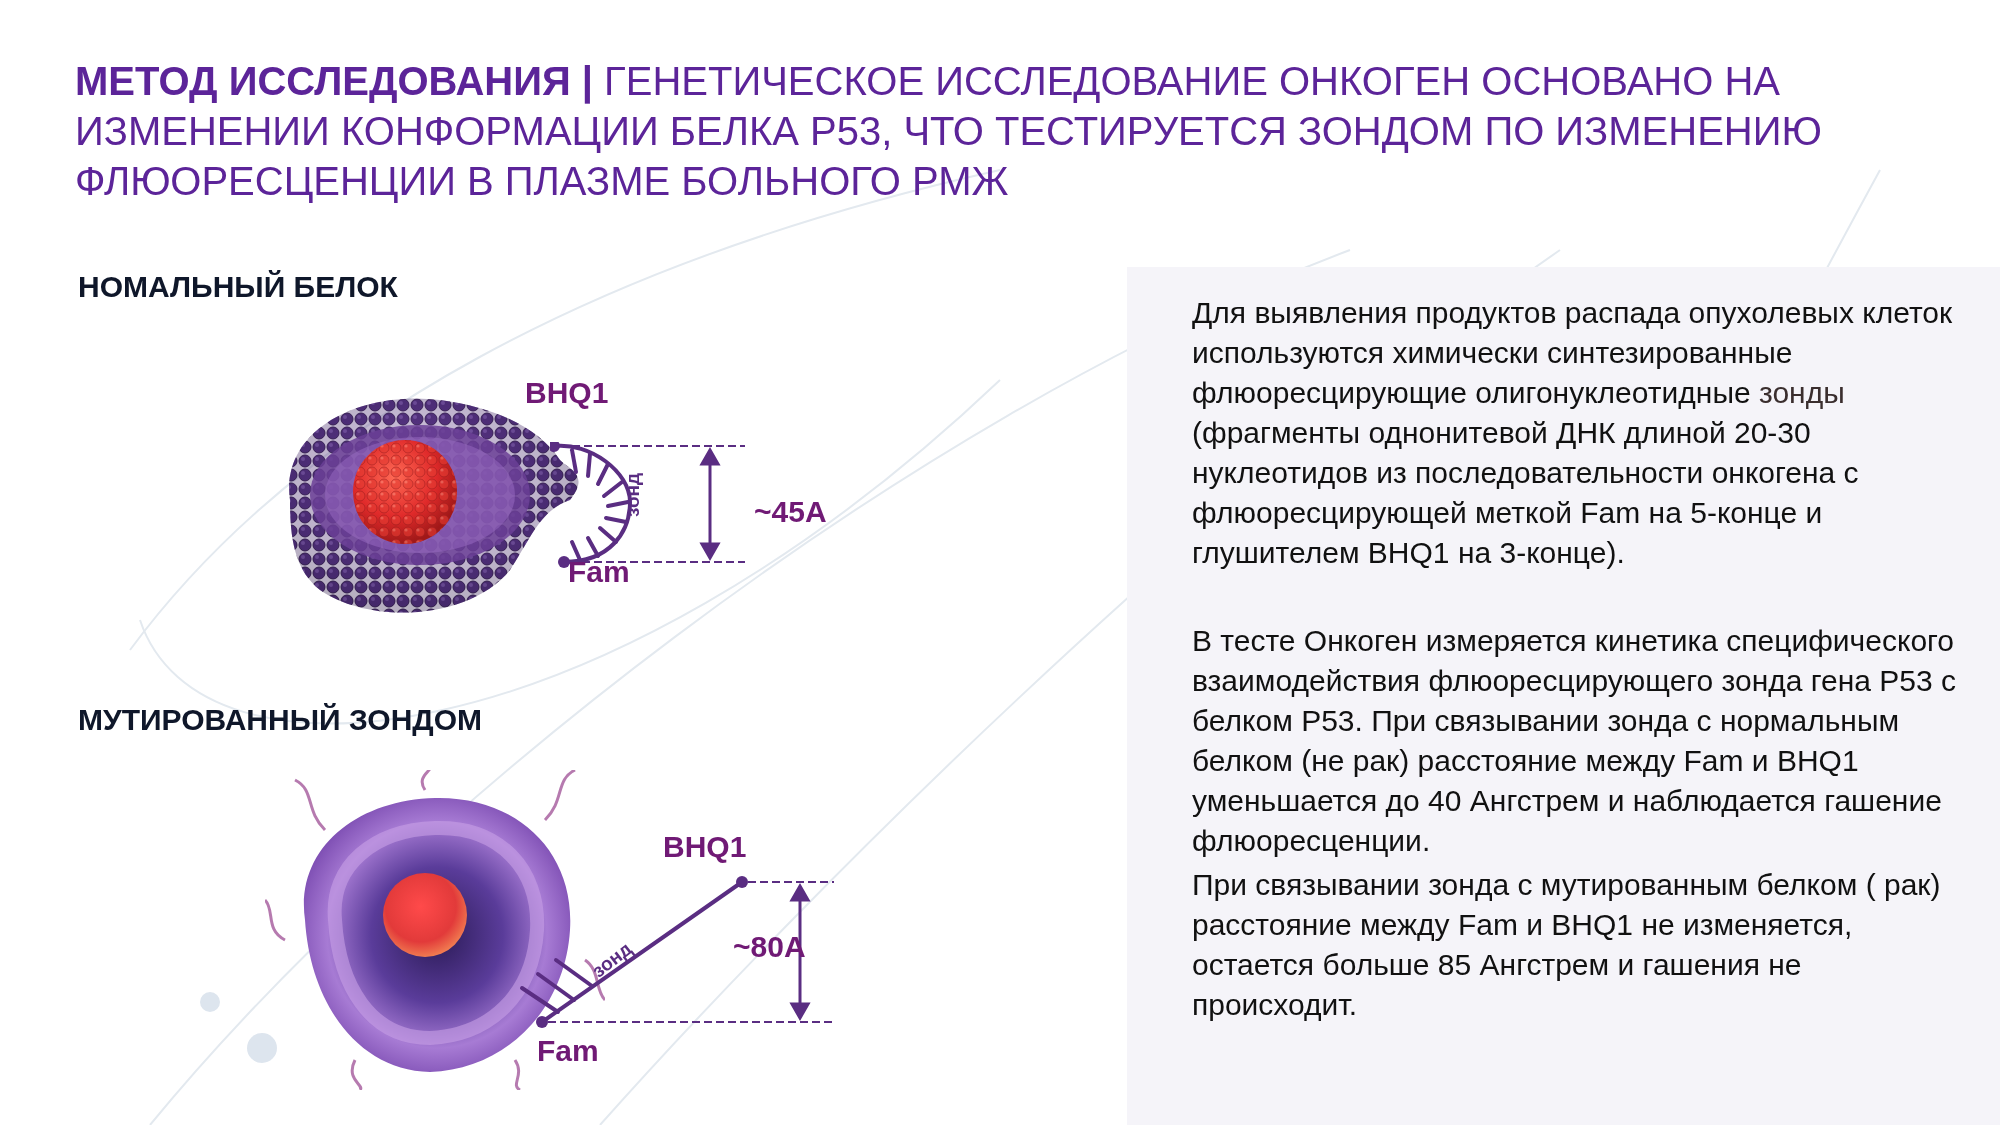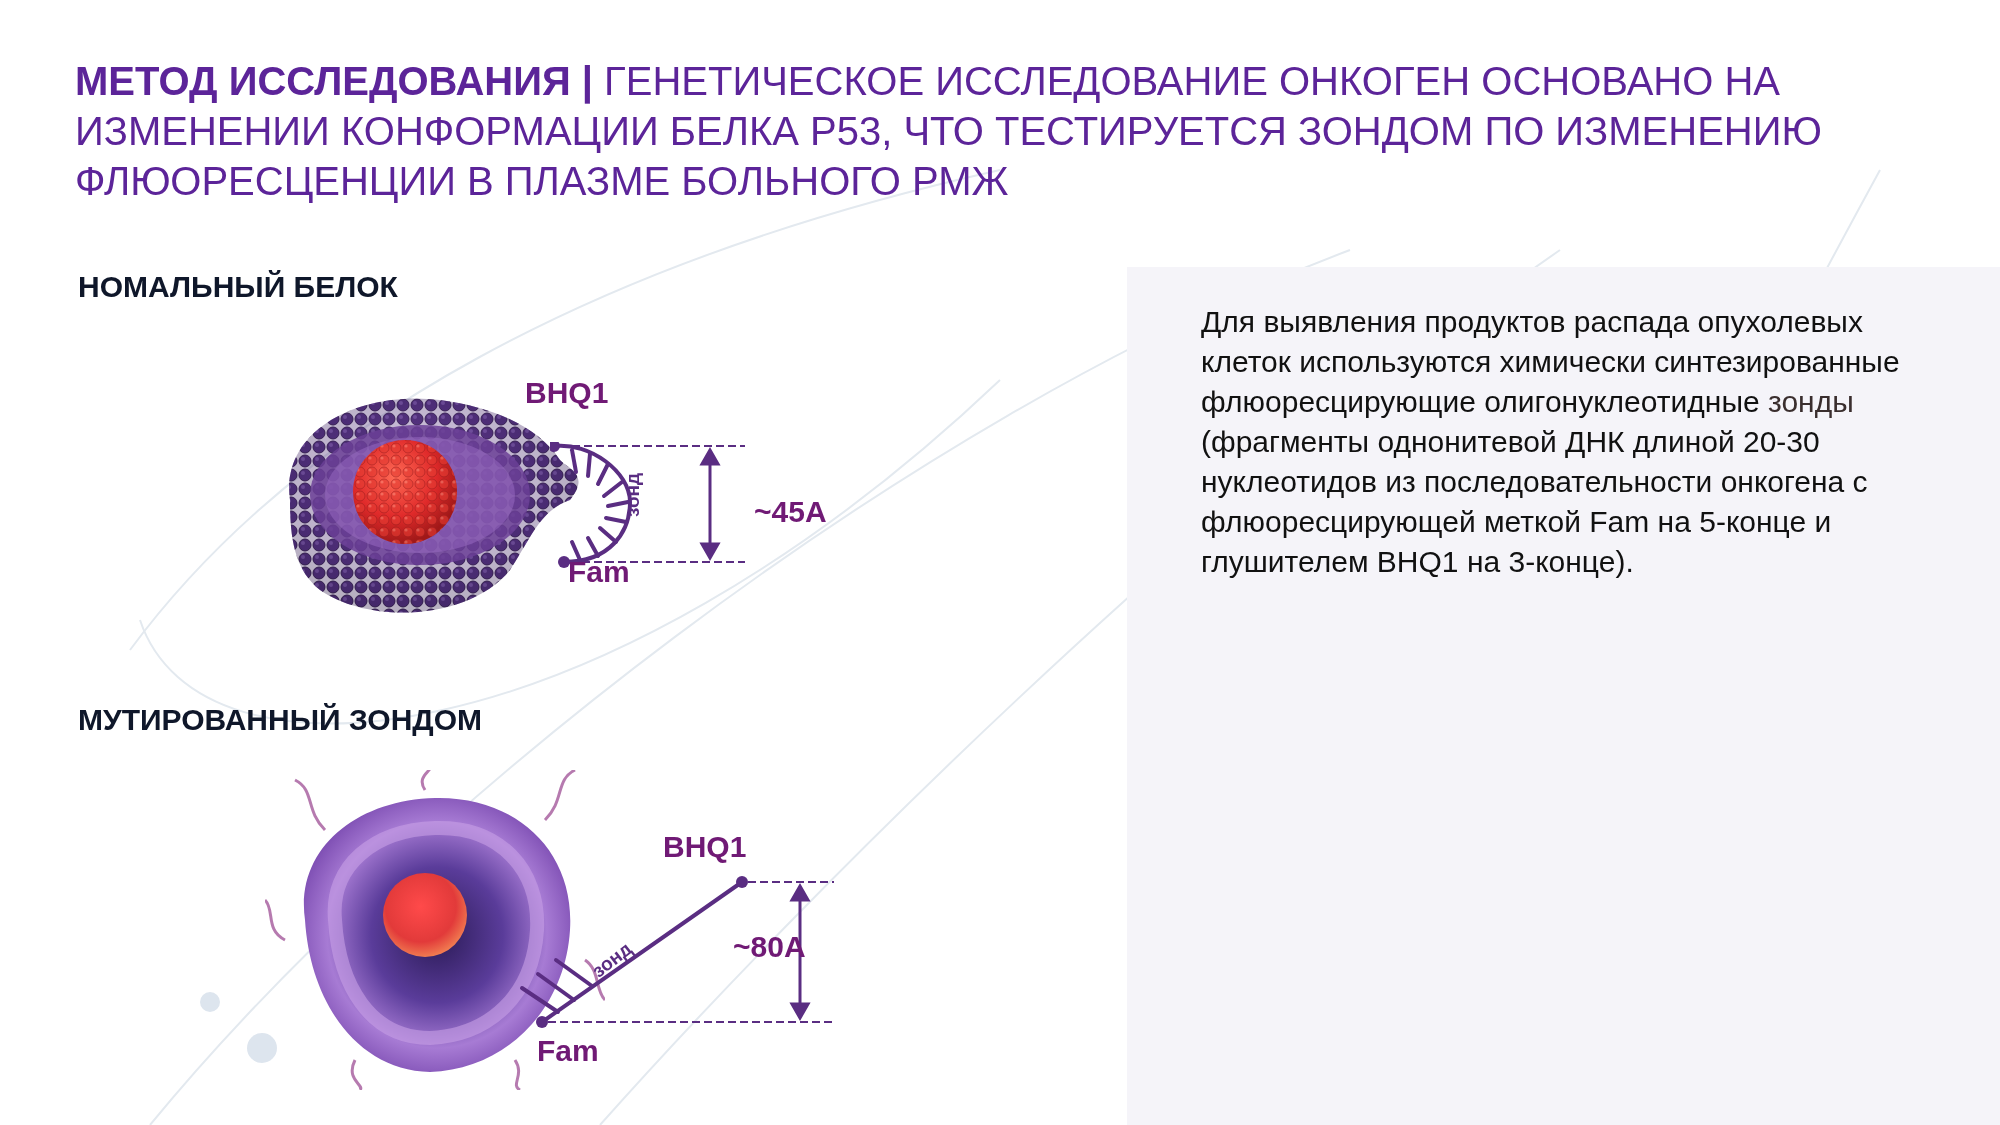--- a/index.html
+++ b/index.html
@@ -22,21 +22,21 @@
   #label-mutant { top: 703px; }
 
   .panel {
     position: absolute; left: 1127px; top: 267px; width: 873px; height: 858px;
     background: #f5f4f9;
   }
   .panel-text {
     position: absolute; left: 61px; top: 22px; width: 780px;
     font-size: 30px; line-height: 40px; color: #111111;
   }
-  .panel-text p { margin: 13px; }
+  .panel-text p { margin: 4px; }
   .panel-text .gap { height: 40px; }
   .highlight { color: #3a2e2e; }
 
   .diagram { position: absolute; }
   .dlabel { position: absolute; font-weight: bold; color: #701a75; font-size: 30px; }
 </style>
 </head>
 <body>
 
 <svg class="bg-lines" viewBox="0 0 2000 1125">
@@ -176,14 +176,16 @@
   <div style="position:absolute; left:388px; top:195px; transform: rotate(-38deg); transform-origin: left top; font-size:19px; font-weight:bold; color:#5a2d82;">зонд</div>
 
   <div class="dlabel" style="left:533px; top:160px;">~80A</div>
   <div class="dlabel" style="left:337px; top:264px;">Fam</div>
 </div>
 
 <div class="panel">
   <div class="panel-text">
     <p><span>Для выявления продуктов распада опухолевых клеток используются химически синтезированные флюоресцирующие олигонуклеотидные </span><span class="highlight">зонды</span><span> (фрагменты однонитевой ДНК длиной 20-30 нуклеотидов из последовательности онкогена с флюоресцирующей меткой Fam на 5-конце и глушителем BHQ1 на 3-конце).</span></p>
     <div class="gap"></div>
+    <p>В тесте Онкоген  измеряется кинетика специфического взаимодействия флюоресцирующего зонда гена Р53  с  белком Р53. При связывании зонда с нормальным белком (не рак) расстояние между Fam и BHQ1 уменьшается до 40 Ангстрем и наблюдается гашение флюоресценции.</p>
+    <p>При связывании  зонда с мутированным белком ( рак) расстояние между Fam и BHQ1 не изменяется, остается больше 85 Ангстрем и гашения не происходит.</p>
   </div>
 </div>
 
 </body></html>

